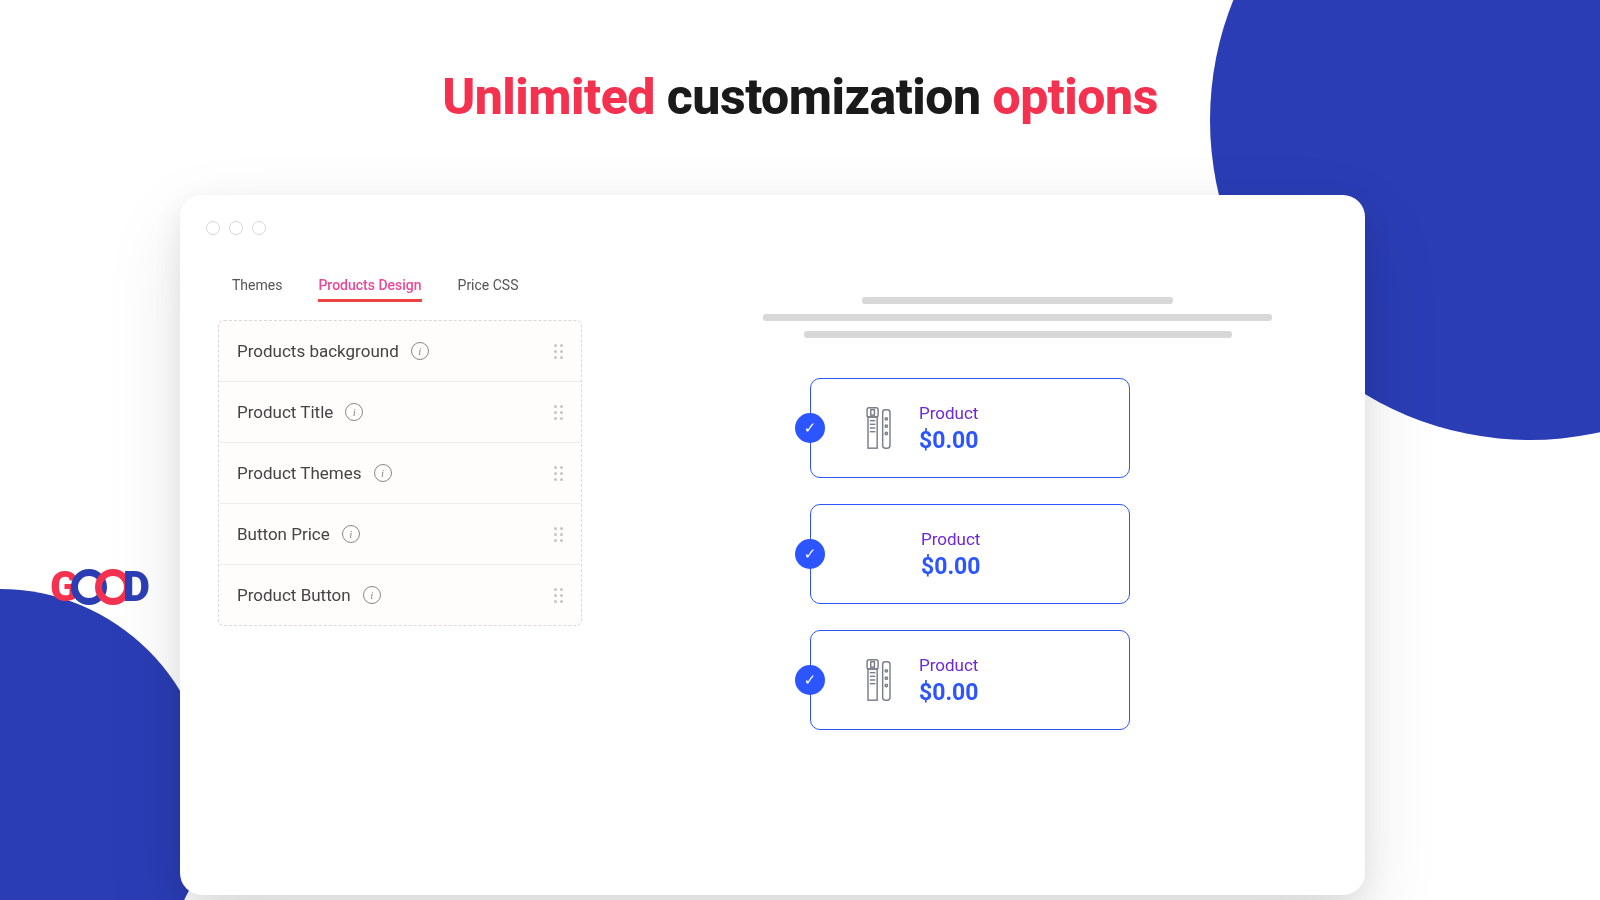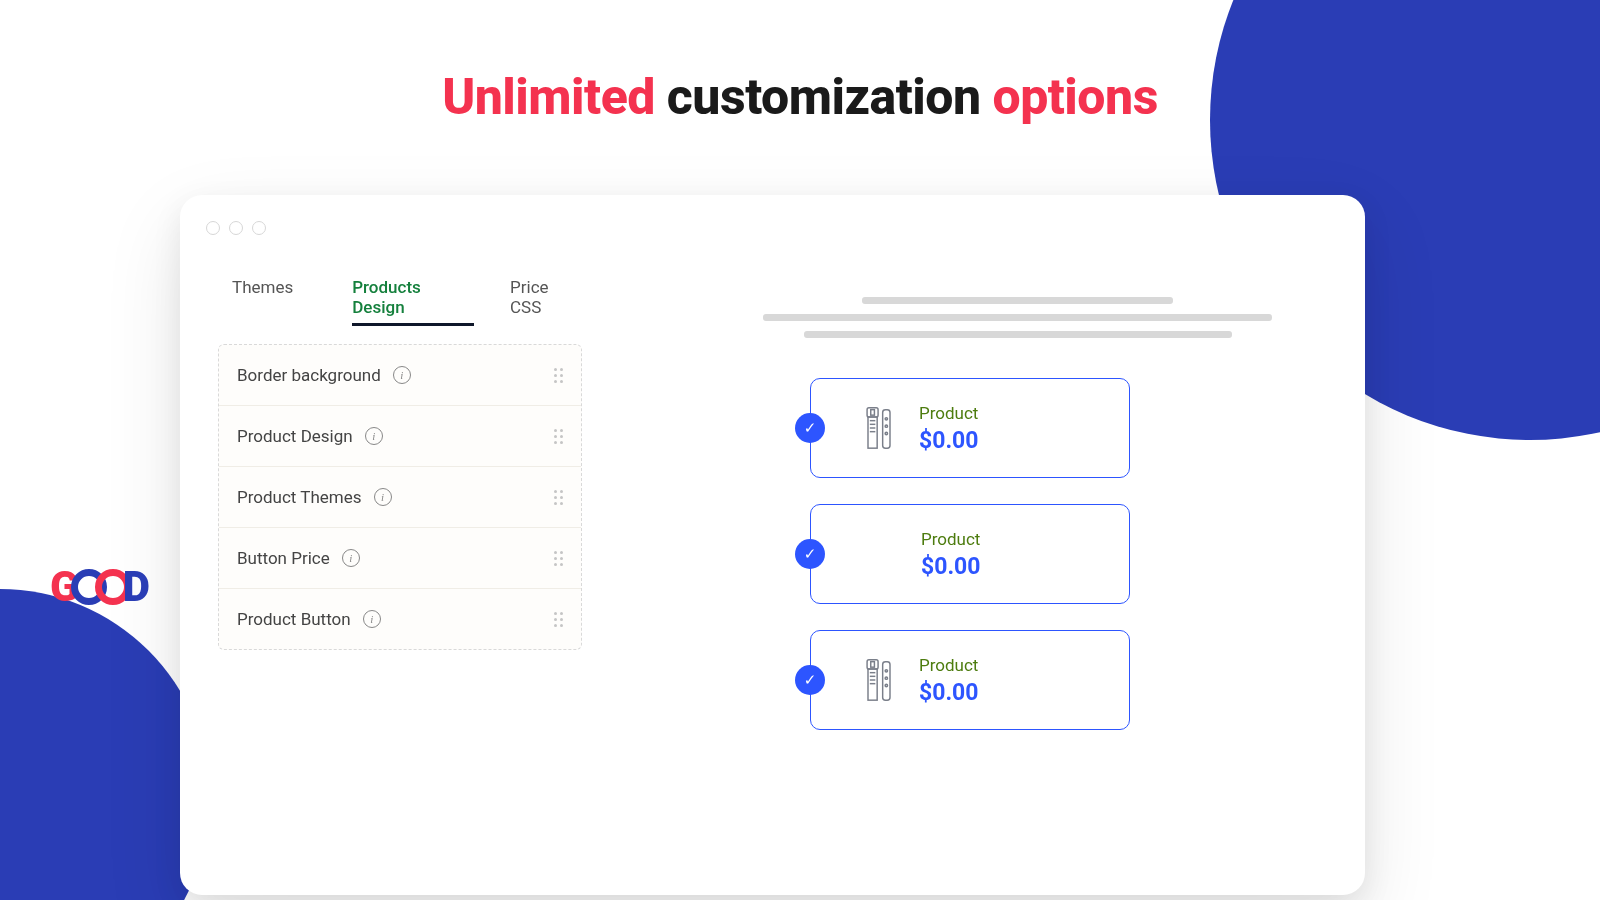--- a/index.html
+++ b/index.html
@@ -17,23 +17,23 @@
 
   
   .window { position: absolute; top: 195px; left: 180px; width: 1185px; height: 700px; background: #fff; border-radius: 22px; box-shadow: 0 30px 80px rgba(0,0,0,0.10), 0 10px 30px rgba(0,0,0,0.08); overflow: hidden; }
   .window-dots { position: absolute; top: 26px; left: 26px; display: flex; gap: 9px; }
   .window-dots span { width: 14px; height: 14px; border-radius: 50%; border: 1.5px solid #d7d7d7; }
 
   .content { position: absolute; top: 72px; left: 0; right: 0; bottom: 0; display: flex; }
 
   
   .left { width: 420px; padding: 10px 18px 0 38px; }
-  .tabs { display: flex; gap: 36px; font-size: 17px; margin-bottom: 18px; padding-left: 14px; }
+  .tabs { display: flex; gap: 36px; font-size: 14px; margin-bottom: 18px; padding-left: 14px; }
   .tab { color: #555; cursor: pointer; padding-bottom: 6px; }
-  .tab.active { color: #15803d; border-bottom: 3px solid #0f172a; font-weight: 500; margin-left: 23px; }
+  .tab.active { color: #ec4899; border-bottom: 3px solid #ef4444; font-weight: 500; }
 
   .panel { border: 1px dashed #d9d9d9; border-radius: 6px; background: #fefdfb; }
   .panel-row { display: flex; align-items: center; justify-content: space-between; padding: 20px 18px; border-bottom: 1px solid #f0ede6; font-size: 17px; color: #444; }
   .panel-row:last-child { border-bottom: none; }
   .panel-row .lbl { display: flex; align-items: center; gap: 12px; }
   .info-icon { width: 18px; height: 18px; border: 1.6px solid #888; border-radius: 50%; display: inline-flex; align-items: center; justify-content: center; font-size: 11px; color: #888; font-style: italic; font-family: Georgia, serif; }
   .drag-handle { display: grid; grid-template-columns: repeat(2, 3px); grid-template-rows: repeat(3, 3px); gap: 3px; }
   .drag-handle i { width: 3px; height: 3px; background: #c5c5c5; border-radius: 50%; }
 
   
@@ -41,21 +41,21 @@
   .placeholder-lines { display:flex; flex-direction:column; align-items:center; gap:10px; margin-bottom: 40px; }
   .placeholder-lines .ln { height: 7px; background: #d8d8d8; border-radius: 3px; }
   .ln.l1{ width: 58%; } .ln.l2{ width: 95%; } .ln.l3{ width: 80%; }
 
   .product-list { display:flex; flex-direction:column; gap: 26px; align-items: flex-start; padding-left: 60px; }
   .product-card { position: relative; width: 320px; height: 100px; border: 1.8px solid #2d55ff; border-radius: 10px; display:flex; align-items:center; padding: 0 18px 0 50px; gap: 22px; }
   .check-badge { position:absolute; left: -16px; top: 50%; transform: translateY(-50%); width: 30px; height: 30px; border-radius: 50%; background: #2d55ff; color: #fff; display:flex; align-items:center; justify-content:center; font-size: 15px; }
   .product-icon { width: 36px; height: 44px; position: relative; }
   .product-icon svg { width: 100%; height: 100%; }
   .product-text { display:flex; flex-direction:column; gap:4px; }
-  .product-title { font-size: 17px; color: #4d7c0f; }
+  .product-title { font-size: 17px; color: #6d28d9; }
   .product-price { font-size: 23px; font-weight: 700; color: #2d55ff; }
 
   
   .logo { position:absolute; bottom: 138px; left: 50px; font-size: 42px; font-weight: 900; letter-spacing: -2px; display:flex; align-items:center; }
   .logo .g1{ color:#f4324f; }
   .logo .ring{ display:inline-flex; width:36px; height:36px; border:7px solid; border-radius:50%; margin:0 -6px; }
   .logo .r1{ border-color:#2a3db5; }
   .logo .r2{ border-color:#f4324f; }
   .logo .d { color:#2a3db5; margin-left:-2px;}
 </style>
@@ -83,35 +83,35 @@
       <div class="left">
         <div class="tabs">
           <div class="tab">Themes</div>
           <div class="tab active">Products Design</div>
           <div class="tab">Price CSS</div>
         </div>
 
         <div class="panel">
           <div class="panel-row">
             <span class="lbl">
-              <span>Border background</span>
-              <span class="info-icon">i</span>
-            </span>
-            <span class="drag-handle">
-                <i></i>
-                <i></i>
-                <i></i>
-                <i></i>
-                <i></i>
-                <i></i>
-              </span>
-          </div>
-          <div class="panel-row">
-            <span class="lbl">
-              <span>Product Design</span>
+              <span>Products background</span>
+              <span class="info-icon">i</span>
+            </span>
+            <span class="drag-handle">
+                <i></i>
+                <i></i>
+                <i></i>
+                <i></i>
+                <i></i>
+                <i></i>
+              </span>
+          </div>
+          <div class="panel-row">
+            <span class="lbl">
+              <span>Product Title</span>
               <span class="info-icon">i</span>
             </span>
             <span class="drag-handle">
                 <i></i>
                 <i></i>
                 <i></i>
                 <i></i>
                 <i></i>
                 <i></i>
               </span>

